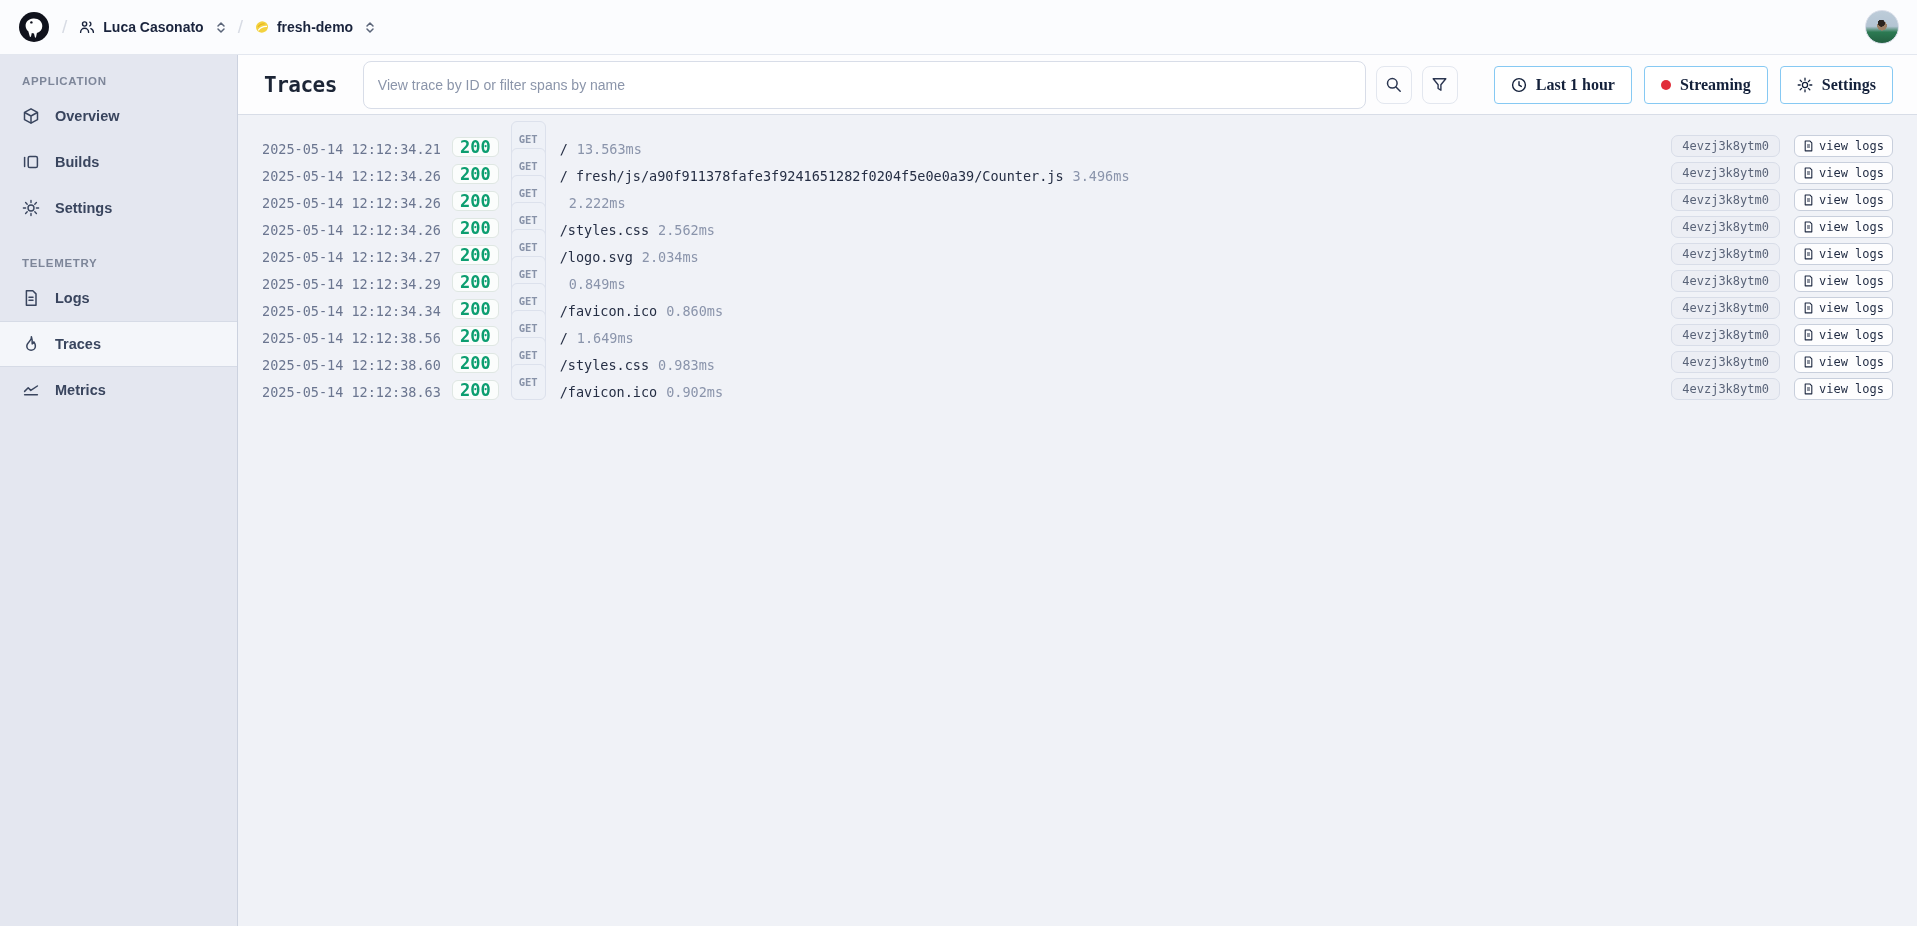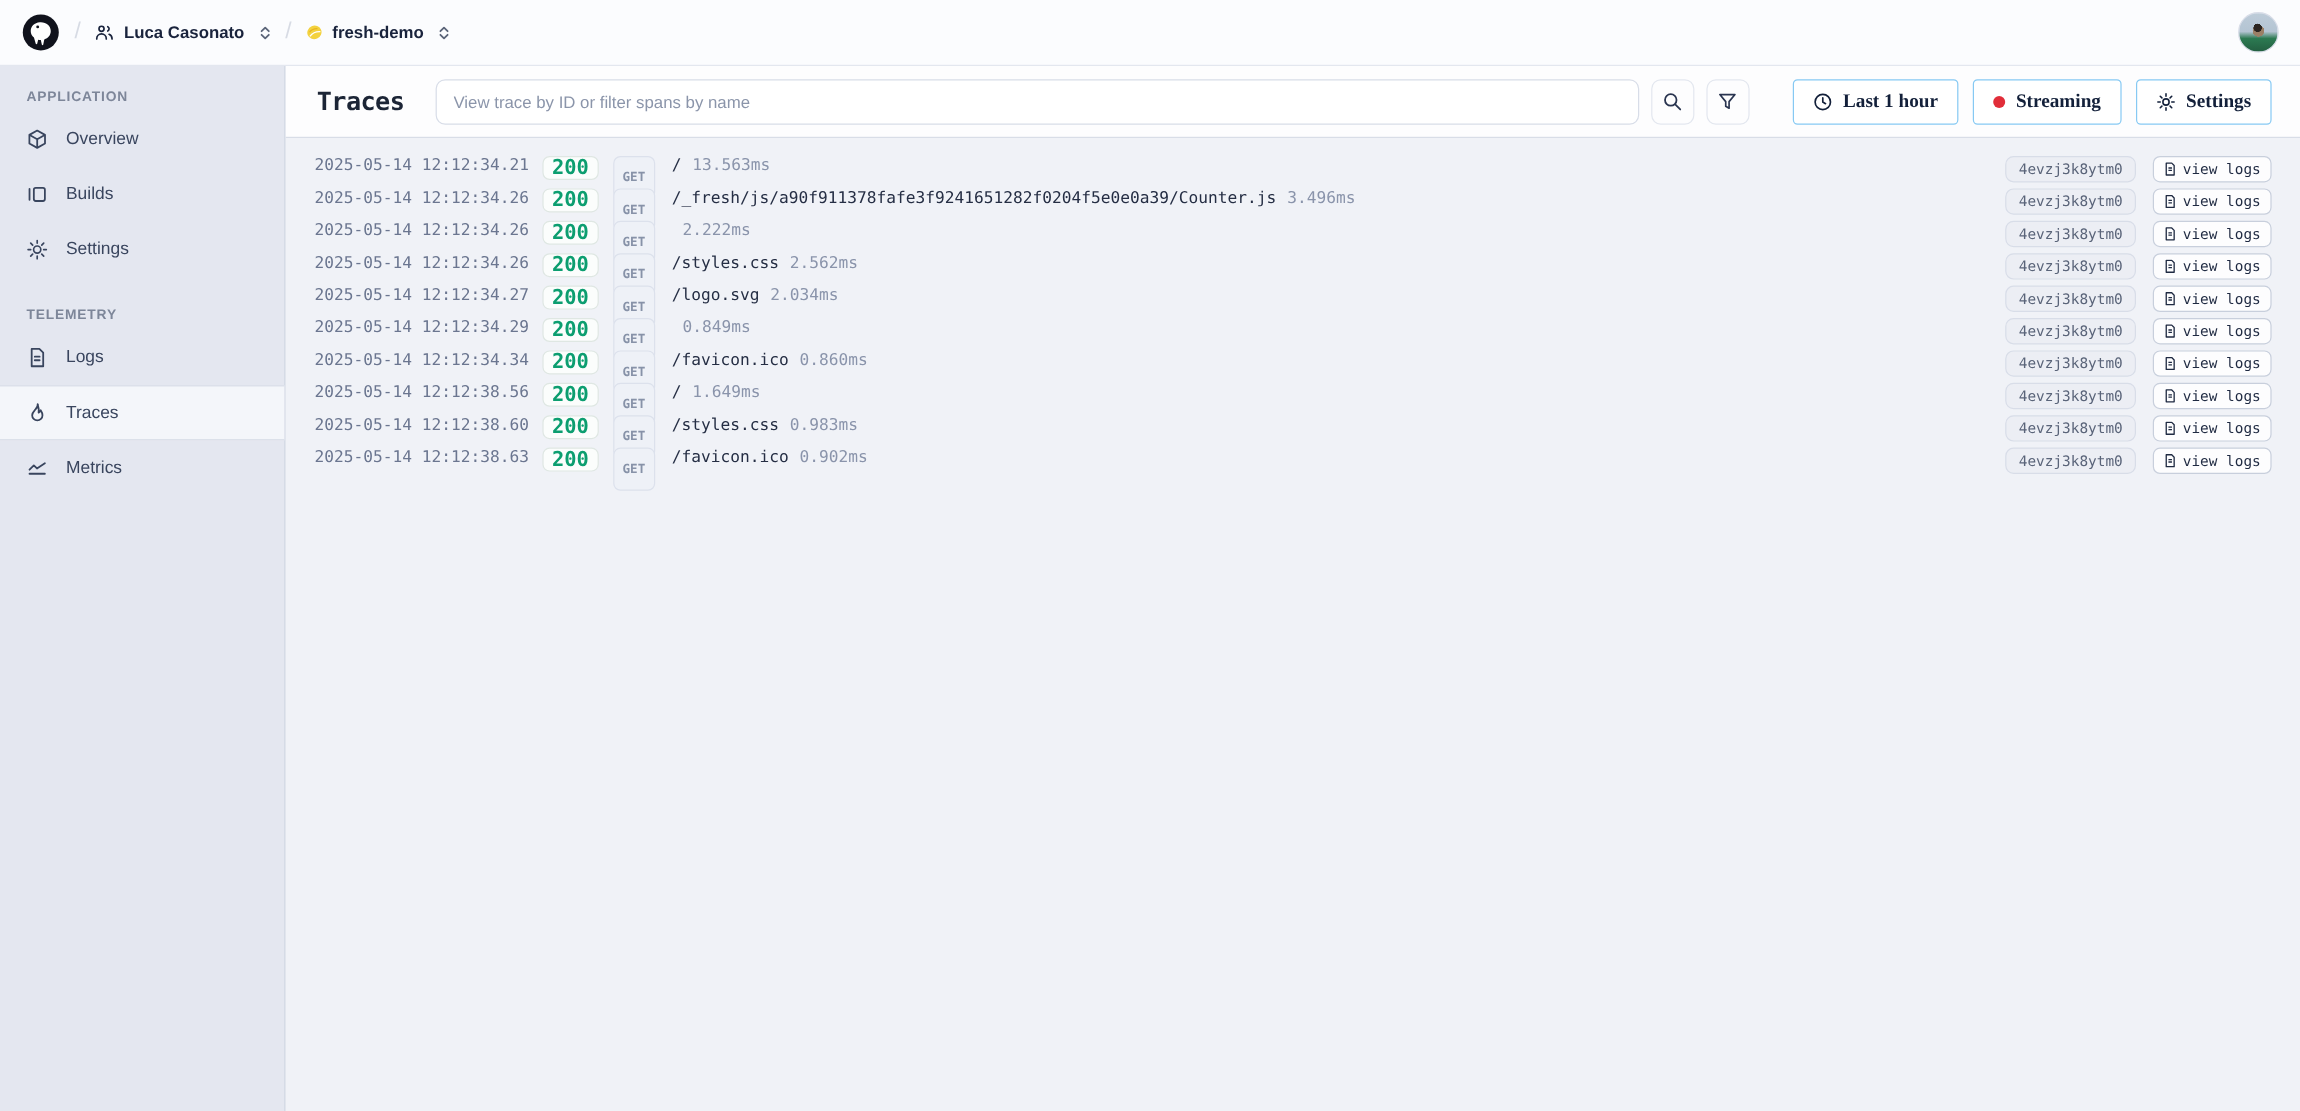--- a/index.html
+++ b/index.html
@@ -21,48 +21,48 @@
               linear-gradient(180deg, #bdccd9 0%, #b4c4d3 48%, #2c7a52 66%, #235f41 100%); }
 
   
   .shell { display:flex; height:871px; }
 
   
   .sidebar { width:238px; background:#e4e7f0; border-right:1px solid #ccd2df; padding-top:20px; flex-shrink:0; }
   .side-section-label { font-size:11.5px; font-weight:700; letter-spacing:.06em; color:#7d8699;
                         padding:0 0 6px 22px; }
   .side-item { height:46px; display:flex; align-items:center; gap:15px; padding-left:22px;
-               font-size:14.5px; font-weight:400; color:#39455e; cursor:pointer; }
+               font-size:14.5px; font-weight:700; color:#39455e; cursor:pointer; }
   .side-item .sicon { display:flex; color:#39455e; }
   .side-item.active { background:#f4f6fa; border-top:1px solid #d6dbe6; border-bottom:1px solid #d6dbe6; }
   .side-gap { height:26px; }
 
   
   .main { flex:1; display:flex; flex-direction:column; min-width:0; }
   .main-header { height:60px; background:#fdfdfe; border-bottom:1px solid #d8dde7;
                  display:flex; align-items:center; padding:0 24px 0 26px; }
   .page-title { font-family:"DejaVu Sans Mono", monospace; font-weight:700; font-size:21px;
                 color:#1c2536; margin-right:26px; letter-spacing:-0.5px; }
-  .search-input { flex:1; height:38px; border:1px solid #d8dde8; border-radius:8px; background:#fff;
+  .search-input { flex:1; height:48px; border:1px solid #d8dde8; border-radius:8px; background:#fff;
                   font-size:14px; color:#2a3550; padding:0 14px; outline:none;
                   font-family:"Liberation Sans", sans-serif; }
   .search-input::placeholder { color:#8b95aa; }
   .icon-btn { width:36px; height:38px; margin-left:10px; border:1px solid #e3e7ef; border-radius:8px;
               background:#fdfdfe; display:flex; align-items:center; justify-content:center;
               color:#2a3550; cursor:pointer; }
   .actions { display:flex; gap:12px; margin-left:36px; }
   .action-btn { height:38px; padding:0 16px; border:1.5px solid #86c9f3; border-radius:4px;
                 background:#fff; display:flex; align-items:center; gap:9px;
                 font-family:"Liberation Serif", serif; font-weight:700; font-size:16px;
                 color:#13203a; cursor:pointer; white-space:nowrap; }
   .action-btn .dot { width:10px; height:10px; border-radius:50%; background:#e12d39; }
 
   
   .content { flex:1; background:#f0f2f7; padding:15px 24px 0 24px; overflow:hidden; }
-  .trace-row { height:27px; display:flex; align-items:flex-start;
+  .trace-row { height:27px; display:flex; align-items:flex-end;
                font-family:"DejaVu Sans Mono", monospace; font-size:13.5px; }
   .t-time { width:190px; color:#6b7690; flex-shrink:0; }
   .t-status { height:20px; padding:0 7px; border:1px solid #dfe7e3; border-radius:6px; background:#fbfdfc;
               color:#0c9e70; font-size:17px; font-weight:700; display:flex; align-items:center;
               margin-right:12px; flex-shrink:0; }
   .t-method { height:36px; padding:0 7px; border:1px solid #dce1ec; border-radius:6px; background:#eef1f7;
               color:#8792a8; font-size:10.5px; font-weight:700; display:flex; align-items:center;
               margin-right:14px; flex-shrink:0; }
   .t-path { color:#252e44; white-space:nowrap; overflow:hidden; }
   .t-dur { color:#8a94ab; margin-left:9px; white-space:nowrap; }

